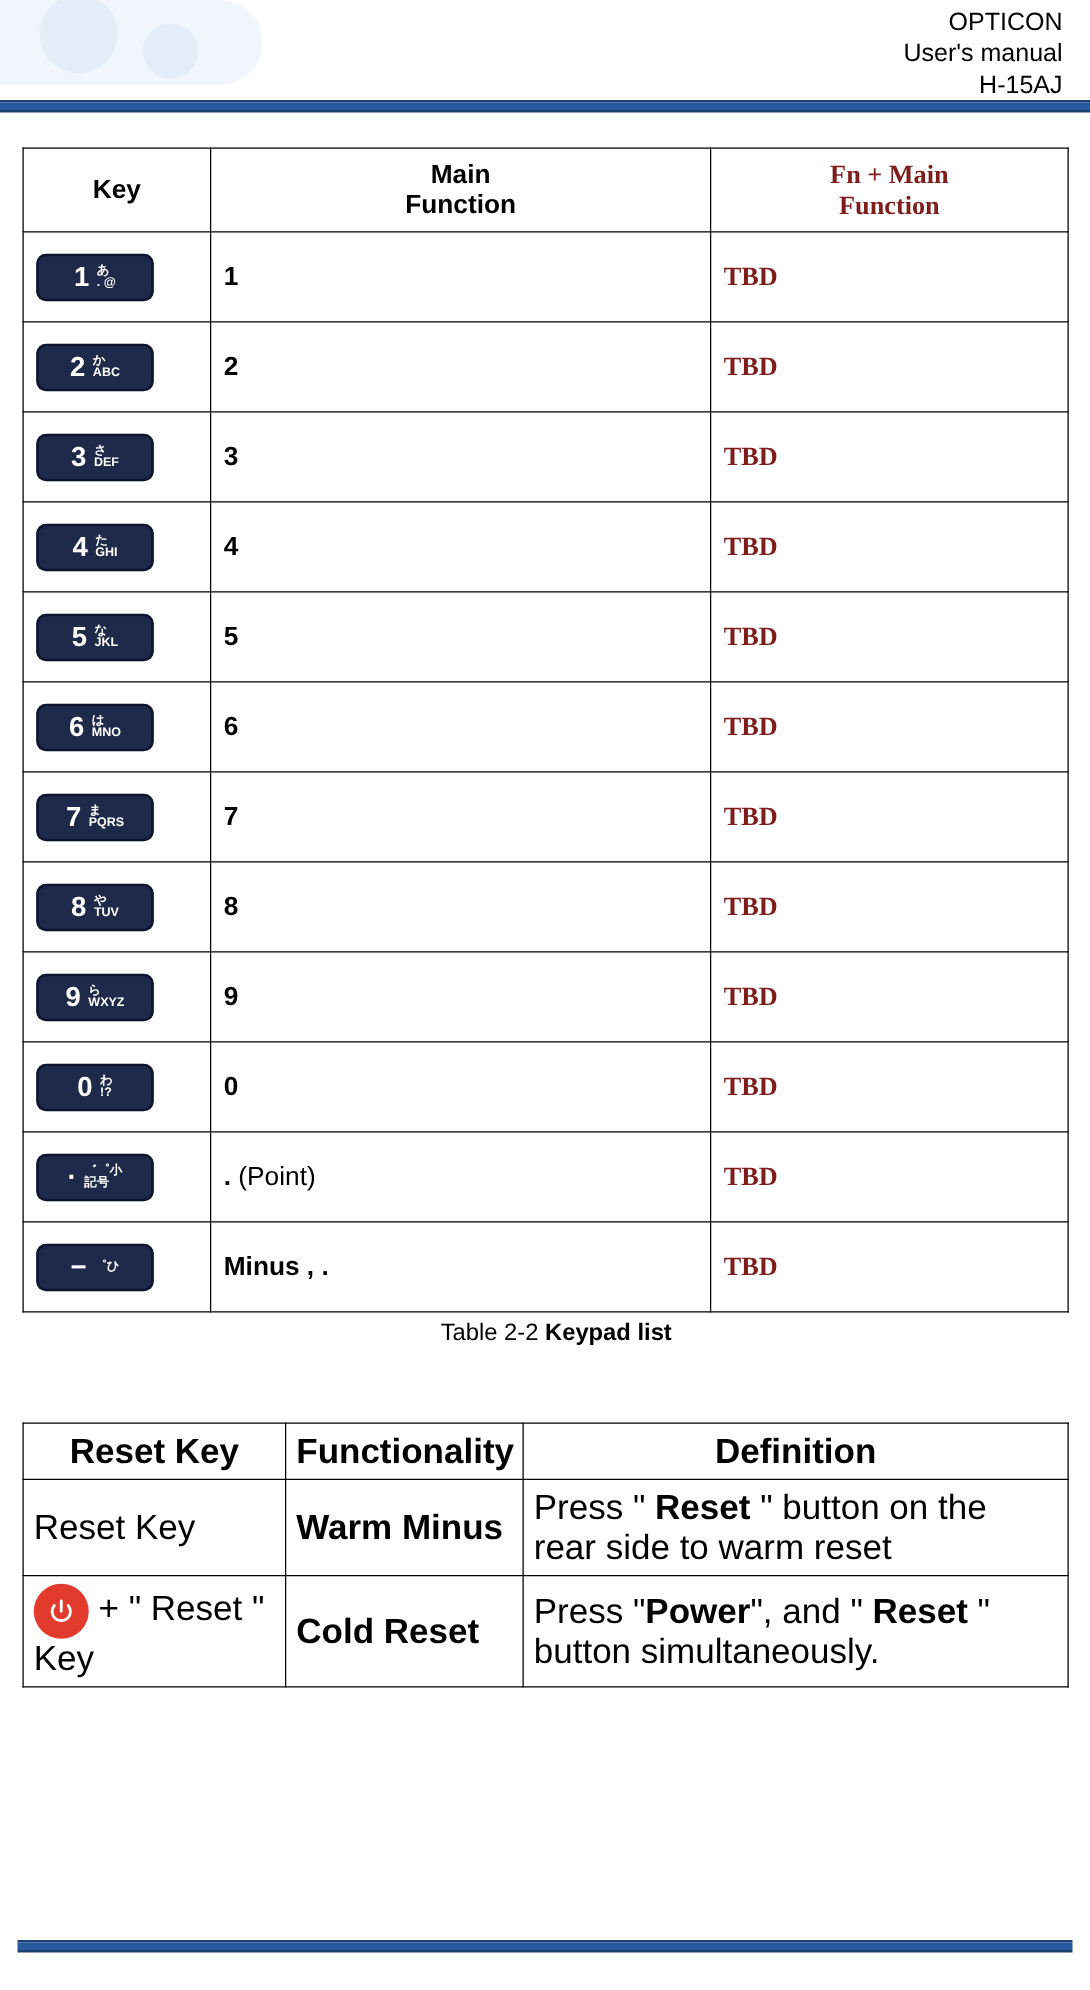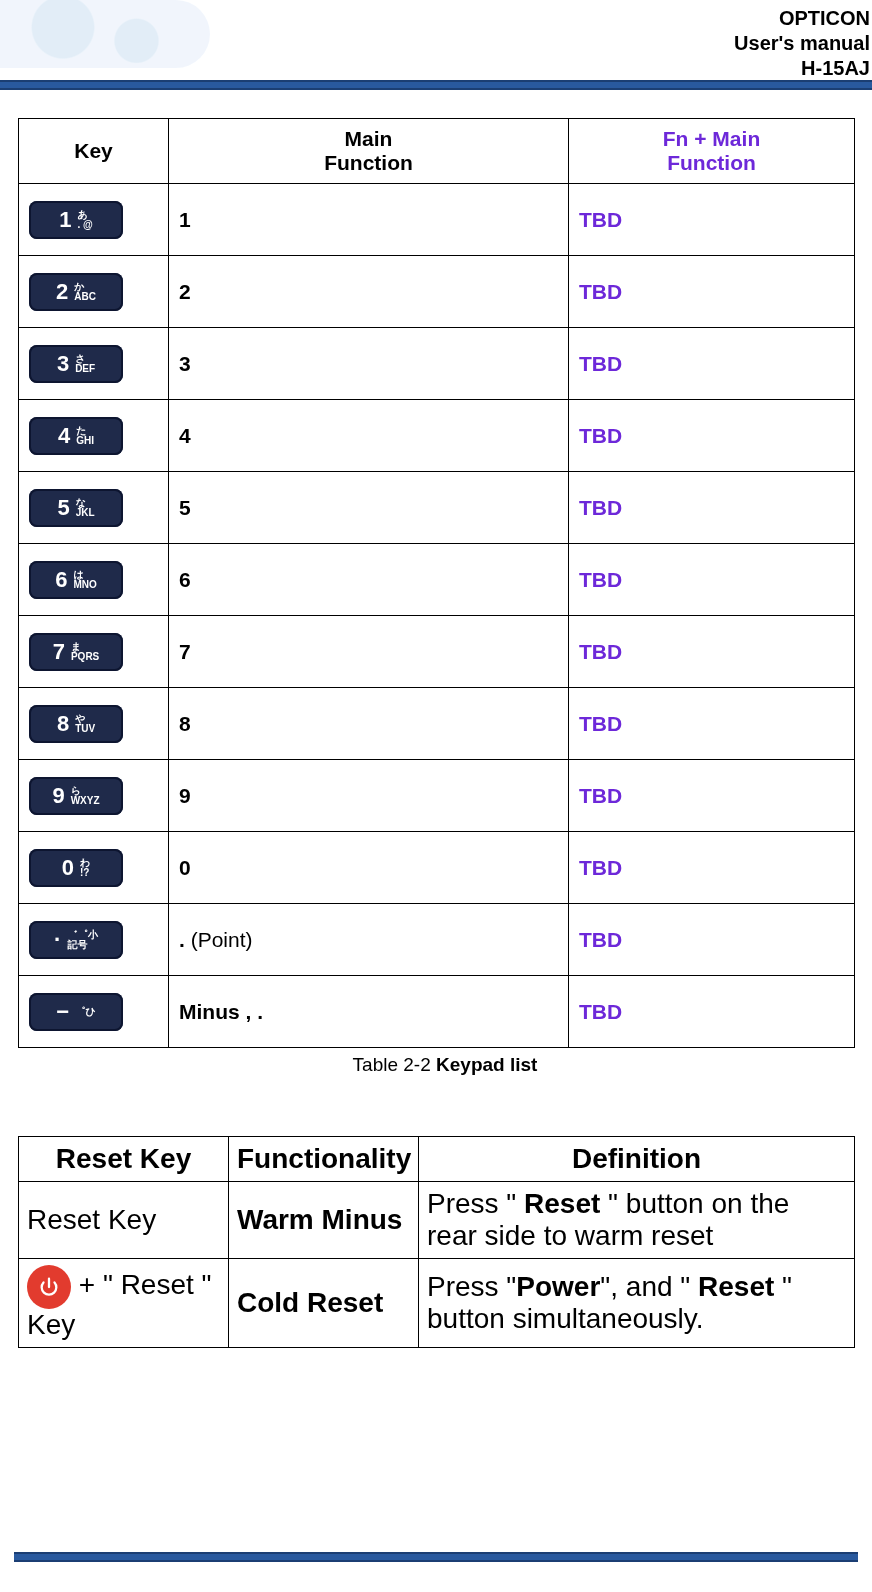--- a/index.html
+++ b/index.html
@@ -27,25 +27,24 @@
     width: 210px; height: 68px;
     background: radial-gradient(circle at 30% 40%, #cfe2f3 0 20%, transparent 21%),
                 radial-gradient(circle at 65% 60%, #cfe2f3 0 15%, transparent 16%),
                 linear-gradient(#e8f0fb,#e8f0fb);
     border-top-right-radius: 34px;
     border-bottom-right-radius: 34px;
     opacity: .6;
   }
   .hdr-text {
     position: absolute;
-    right: 2px; top: 6px;
+    right: 22px; top: 6px;
     text-align: right;
     font-size: 20px;
     line-height: 1.25;
-    font-weight: bold;
   }
   .hdr-bar {
     position: absolute;
     left: 0; right: 0; top: 80px;
     height: 10px;
     background: linear-gradient(#29599e,#29599e);
     border-top: 2px solid #1b3e73;
     border-bottom: 2px solid #1b3e73;
   }
   
@@ -59,21 +58,21 @@
     border: 1.5px solid #000;
     padding: 8px 10px;
     vertical-align: middle;
     font-size: 21px;
   }
   .tbl1 th { text-align: center; font-weight: bold; }
   .col-key  { width: 150px; }
   .col-main { width: 400px; }
   .col-fn   { width: 286px; }
   .tbl1 td { height: 72px; }
-  .blue { color: #6d28d9; font-weight: bold; }
+  .blue { color: #7f1d1d; font-weight: bold; font-family: Liberation Serif, serif; }
   .bold { font-weight: bold; }
   .thin { font-weight: normal; }
   
   .keybtn {
     display: inline-flex;
     align-items: center;
     justify-content: center;
     width: 94px; height: 38px;
     border-radius: 8px;
     background: #1f2a4a;

